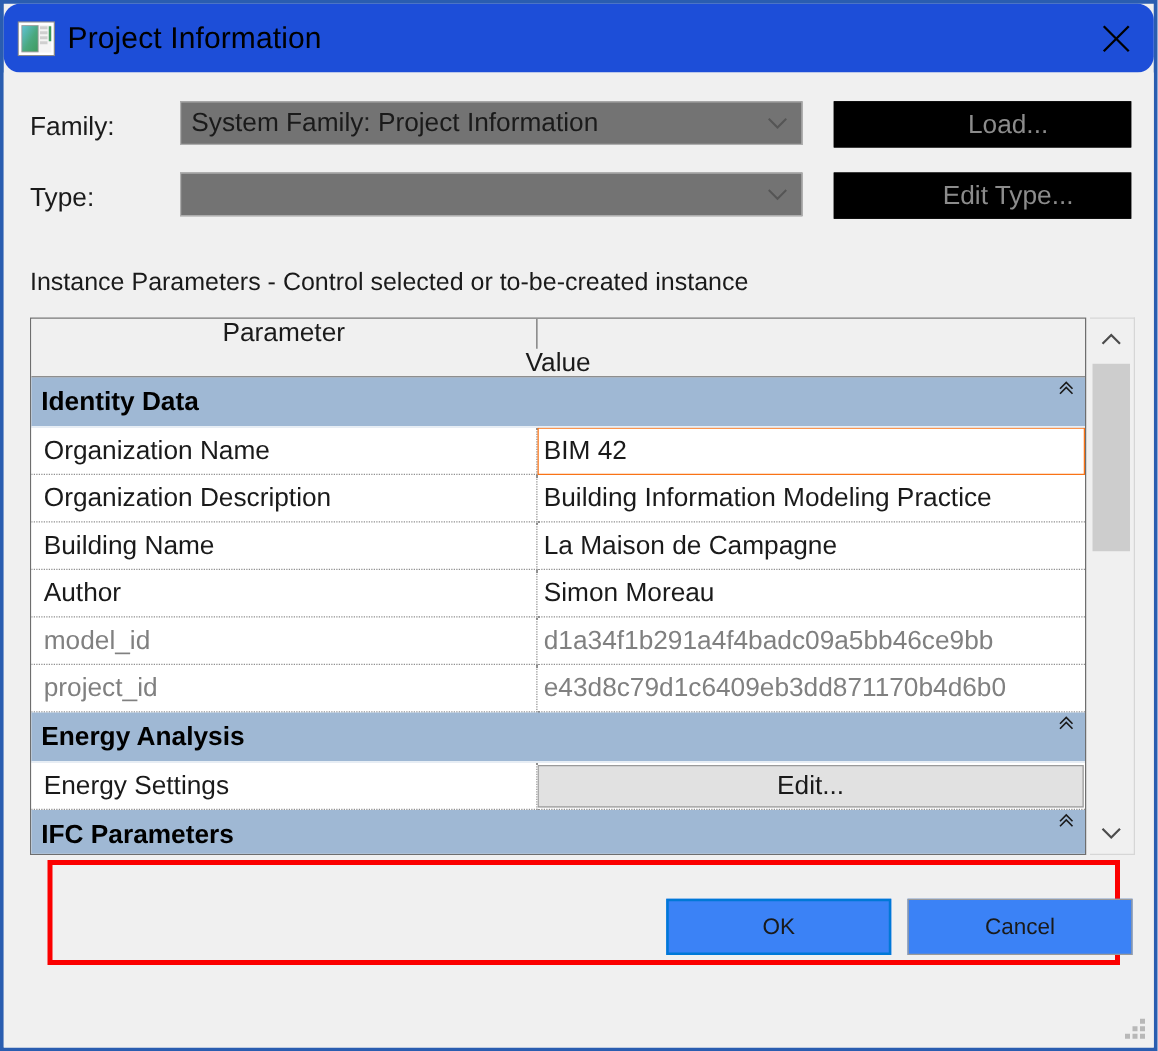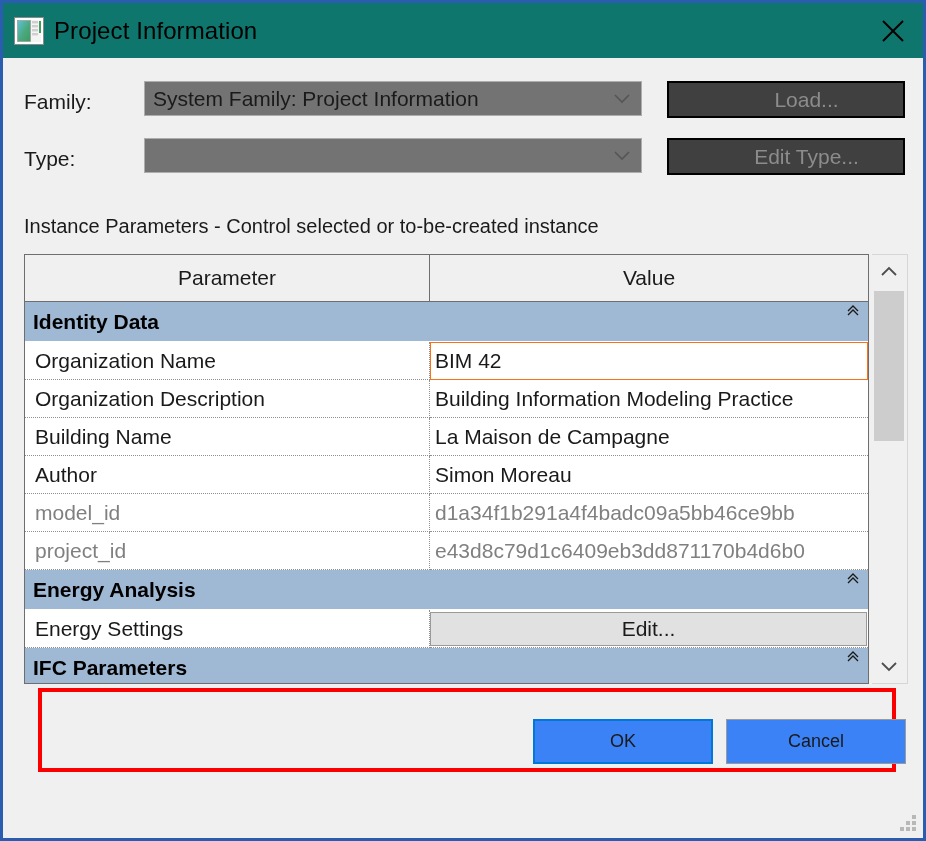--- a/index.html
+++ b/index.html
@@ -24,23 +24,24 @@
     border: 3px solid #2a5db0;
     background: #f0f0f0;
   }
 
   
   #titlebar {
     position: absolute;
     left: 0; top: 0;
     right: 0;
     height: 55px;
-    background: #0f766e;
-    display: flex;
-    align-items: center;
+    background: #1d4ed8;
+    display: flex;
+    align-items: center;
+    border-radius: 13px;
   }
   #title-icon {
     width: 30px;
     height: 28px;
     margin-left: 11px;
     margin-right: 10px;
     flex: none;
     position: relative;
   }
   #title-text {
@@ -98,22 +99,22 @@
     flex: none;
     display: flex;
     align-items: center;
     justify-content: center;
   }
 
   
   .side-btn {
     position: absolute;
     box-sizing: border-box;
-    background: #404040;
-    border: 2px solid #000000;
+    background: #000000;
+    border: 5px solid #000000;
     color: #8c8c8c;
     font-size: 21px;
     display: flex;
     align-items: center;
     justify-content: center;
     cursor: default;
     padding-left: 41px;
   }
 
   #instance-caption {
@@ -143,20 +144,21 @@
     border: 1px solid #6e6e6e;
     background: #ffffff;
     overflow: hidden;
   }
   .grid-head {
     display: flex;
     height: 47px;
     box-sizing: border-box;
     border-bottom: 1px solid #6e6e6e;
     background: #f0f0f0;
+    flex-direction: column;
   }
   .grid-head .hcell {
     font-size: 21px;
     color: #1a1a1a;
     display: flex;
     align-items: center;
     justify-content: center;
     box-sizing: border-box;
   }
   .hcell.col-param { width: 405px; border-right: 1px solid #6e6e6e; }

